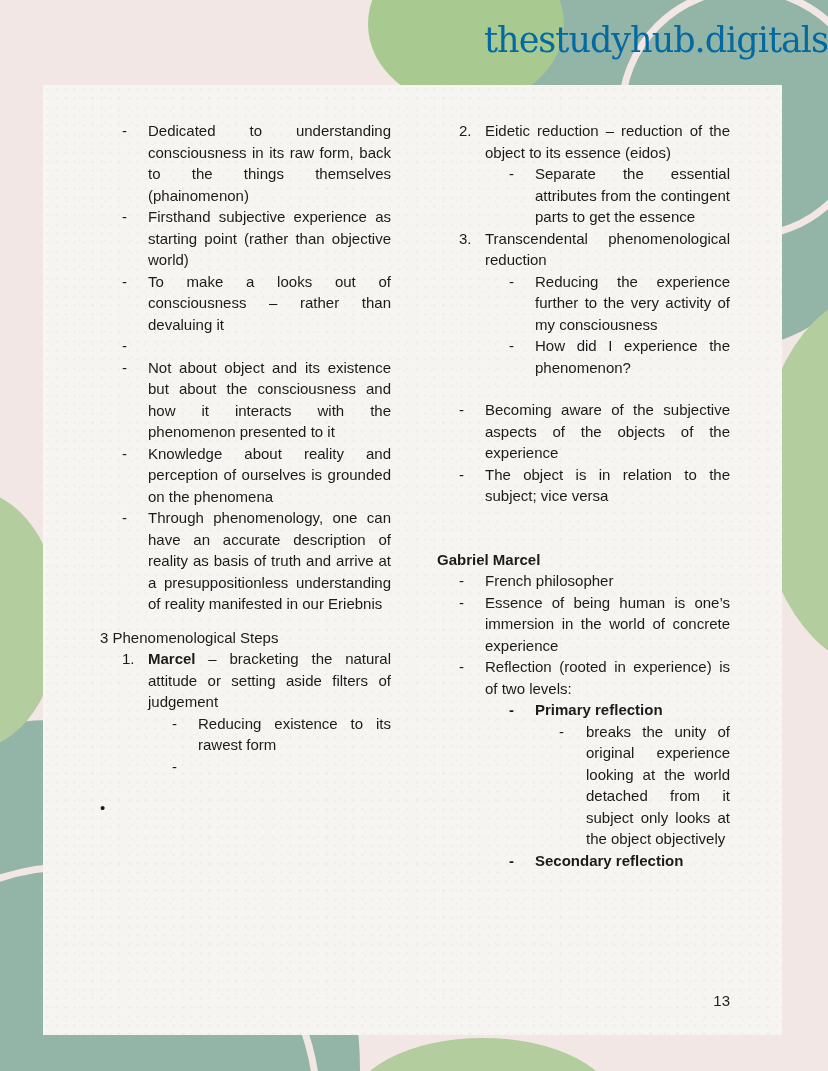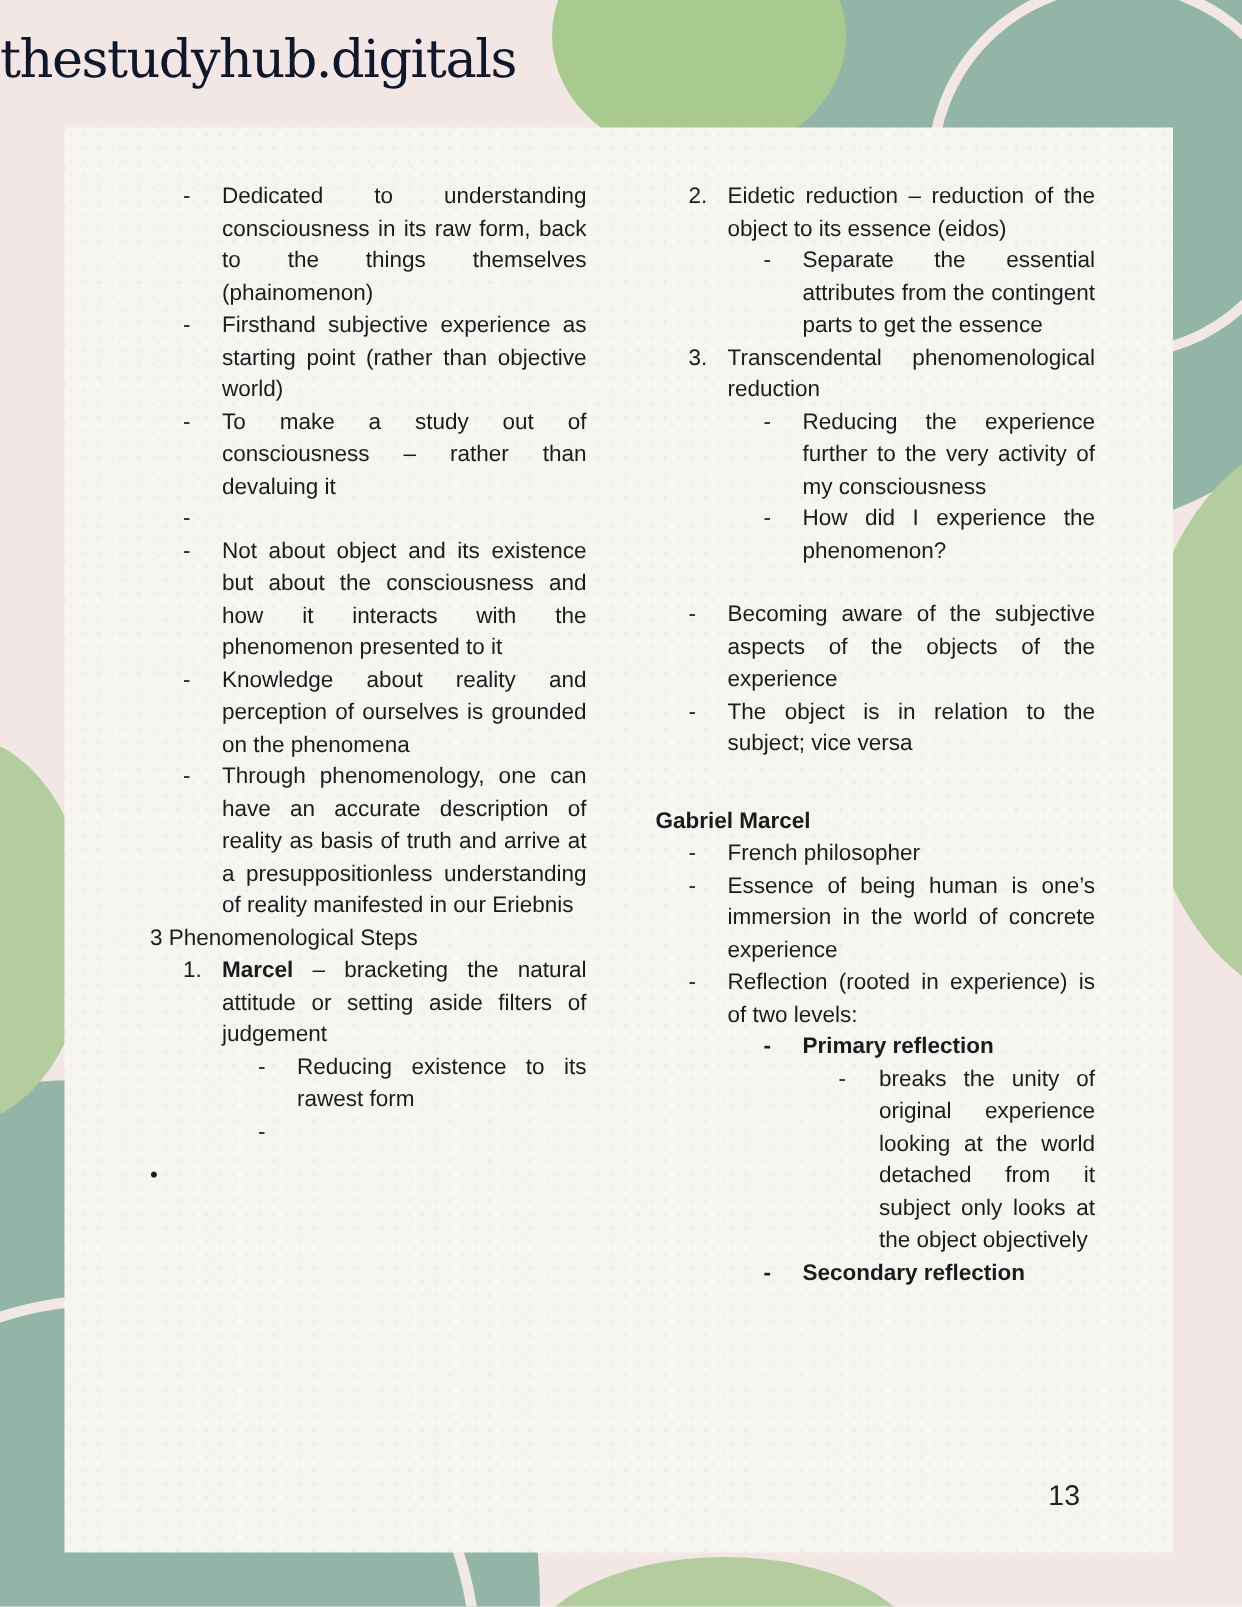--- a/index.html
+++ b/index.html
@@ -19,54 +19,54 @@
   .ring-tr{left:618px;top:-14px;width:254px;height:254px;}
   .blob-green-top{left:368px;top:-58px;width:196px;height:164px;}
   .blob-green-right{left:758px;top:290px;width:250px;height:380px;}
   .blob-teal-bl{left:-260px;top:720px;width:620px;height:700px;}
   .ring-bl{left:-173px;top:863px;width:494px;height:494px;}
   .blob-green-left{left:-120px;top:490px;width:180px;height:260px;}
   .blob-green-bottom{left:350px;top:1038px;width:266px;height:140px;}
 
   .brand{
     position:absolute;left:0;top:20px;width:100%;
-    text-align:left;
+    text-align:right;
     font-family:"DejaVu Serif","Liberation Serif",serif;
-    font-size:35px;color:#0f172a;letter-spacing:-1px;
+    font-size:35px;color:#0369a1;letter-spacing:-1px;
   }
 
   .paper{
     position:absolute;left:43px;top:85px;width:739px;height:950px;
     background-color:var(--paper,#f7f5f2);
     background-image:
       radial-gradient(rgba(110,110,100,0.05) 1px, transparent 1.3px),
       radial-gradient(rgba(130,130,120,0.04) 1px, transparent 1.3px);
     background-size:9px 9px,13px 13px;
     background-position:0 0,4px 6px;
   }
 
   .col{position:absolute;top:35px;font-size:15px;line-height:21.5px;color:#1b1b1b;}
   .col-left{left:57px;width:291px;}
   .col-right{left:394px;width:293px;}
 
   .item{display:flex;align-items:flex-start;}
   .item .marker{flex:0 0 auto;}
   .item .text{flex:1 1 auto;text-align:justify;text-justify:inter-word;min-width:0;}
-  .lv0{padding-left:0;}
+  .lv0{padding-left:0;margin-top:12px;}
   .lv1{padding-left:22px;}
   .lv2{padding-left:72px;}
   .lv3{padding-left:122px;}
   .lv0 .marker{width:14px;}
   .lv1 .marker{width:26px;}
   .lv2 .marker{width:26px;}
   .lv3 .marker{width:27px;}
   .bold{font-weight:bold;}
   .spacer{width:100%;}
 
-  .page-num{position:absolute;right:62px;bottom:26px;font-size:19px;color:#222;}
+  .page-num{position:absolute;right:52px;bottom:26px;font-size:15px;color:#222;}
 </style>
 </head>
 <body>
 
 <div class="canvas">
 
   <div class="blob teal blob-teal-tr"></div>
   <div class="ring ring-tr"></div>
   <div class="blob green-top blob-green-top"></div>
   <div class="blob green blob-green-right"></div>
@@ -84,21 +84,21 @@
         <div class="item lv1">
           <span class="marker">-</span>
           <span class="text">Dedicated to understanding consciousness in its raw form, back to the things themselves (phainomenon)</span>
         </div>
         <div class="item lv1">
           <span class="marker">-</span>
           <span class="text">Firsthand subjective experience as starting point (rather than objective world)</span>
         </div>
         <div class="item lv1">
           <span class="marker">-</span>
-          <span class="text">To make a study out of consciousness – rather than devaluing it</span>
+          <span class="text">To make a looks out of consciousness – rather than devaluing it</span>
         </div>
         <div class="item lv1">
           <span class="marker">-</span>
         </div>
         <div class="item lv1">
           <span class="marker">-</span>
           <span class="text">Not about object and its existence but about the consciousness and how it interacts with the phenomenon presented to it</span>
         </div>
         <div class="item lv1">
           <span class="marker">-</span>

